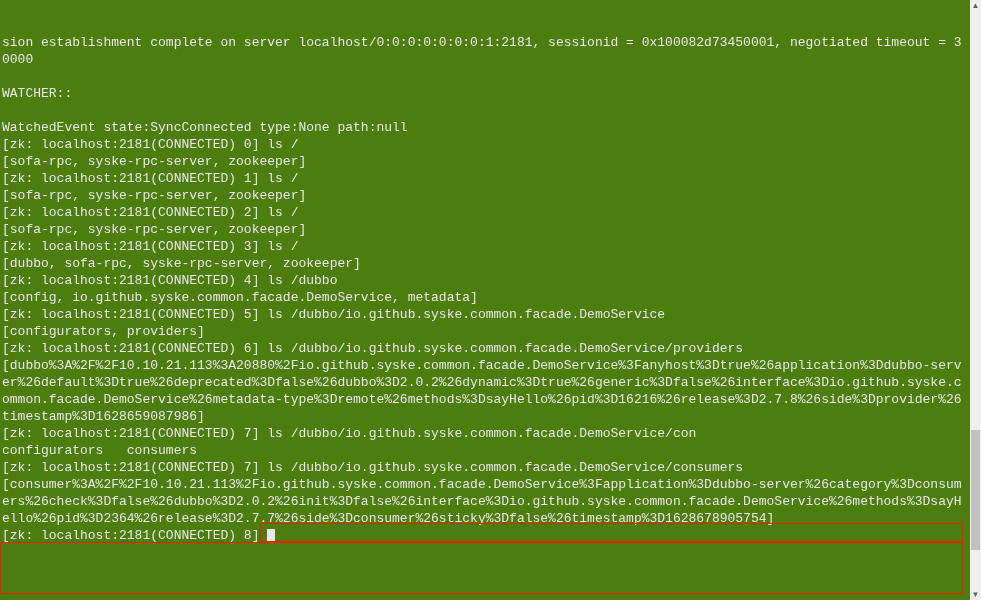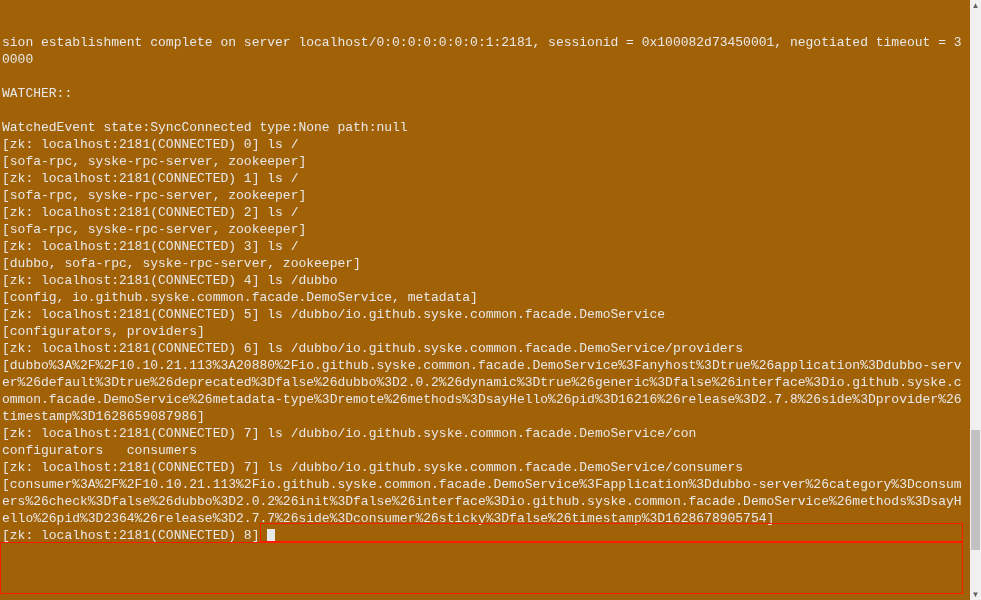--- a/index.html
+++ b/index.html
@@ -7,21 +7,21 @@
     padding: 0;
     width: 981px;
     height: 600px;
     background: #fff;
     overflow: hidden;
   }
   .terminal-wrap {
     position: relative;
     width: 970px;
     height: 600px;
-    background: #a16207;
+    background: #4d7c0f;
     color: #e8e8e8;
     font-family: Consolas, "Courier New", monospace;
     font-size: 13px;
     line-height: 17px;
     white-space: pre-wrap;
     word-break: break-all;
     padding: 0 2px;
     box-sizing: border-box;
   }
   .scrollbar {

